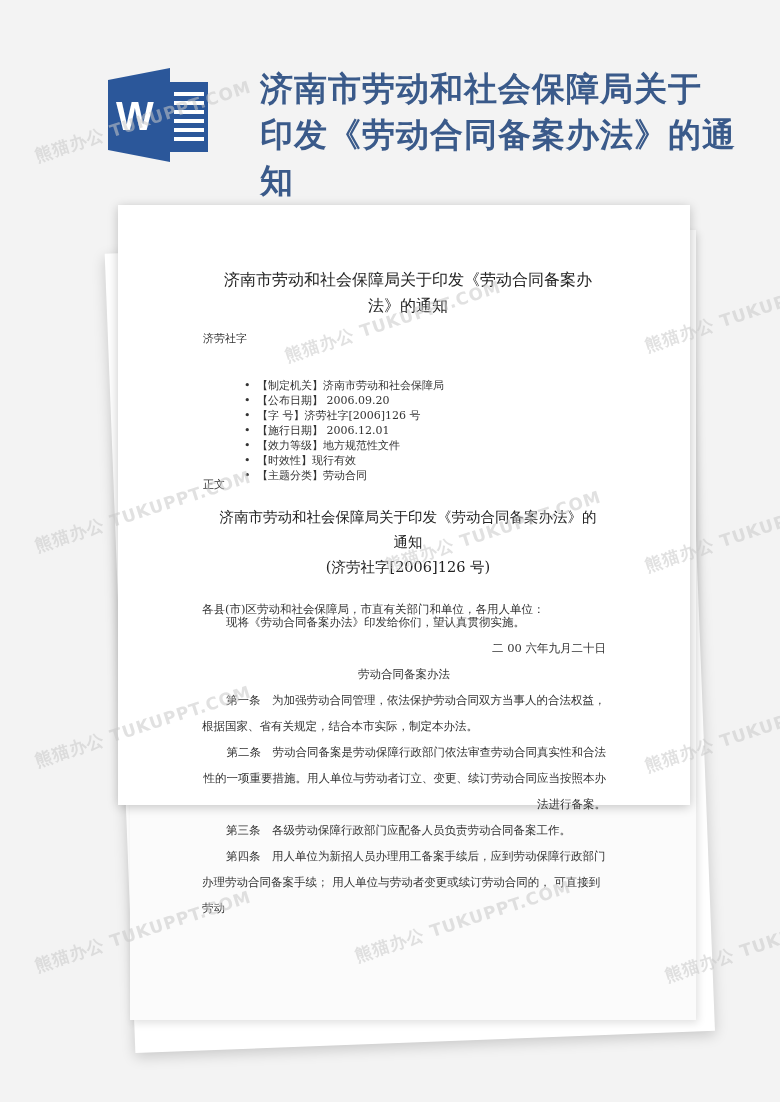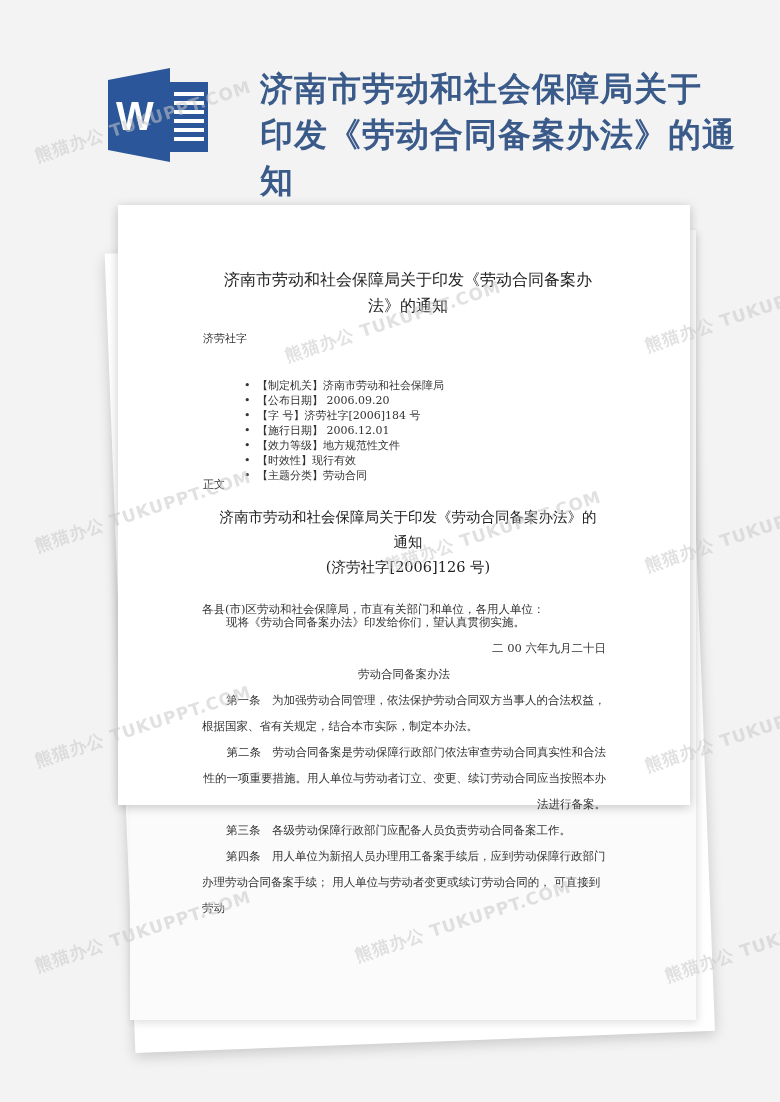--- a/index.html
+++ b/index.html
@@ -81,21 +81,21 @@
     <div class="p-title">
       <div>济南市劳动和社会保障局关于印发《劳动合同备案办</div>
       <div>法》的通知</div>
     </div>
 
     <div class="label" style="top:126px;">济劳社字</div>
 
     <ul class="prop-list">
       <li>【制定机关】济南市劳动和社会保障局</li>
       <li>【公布日期】 2006.09.20</li>
-      <li>【字 号】济劳社字[2006]184 号</li>
+      <li>【字 号】济劳社字[2006]126 号</li>
       <li>【施行日期】 2006.12.01</li>
       <li>【效力等级】地方规范性文件</li>
       <li>【时效性】现行有效</li>
       <li>【主题分类】劳动合同</li>
     </ul>
 
     <div class="label" style="top:272px;">正文</div>
 
     <div class="body-title" style="top:300px;">
       <div>济南市劳动和社会保障局关于印发《劳动合同备案办法》的</div>

